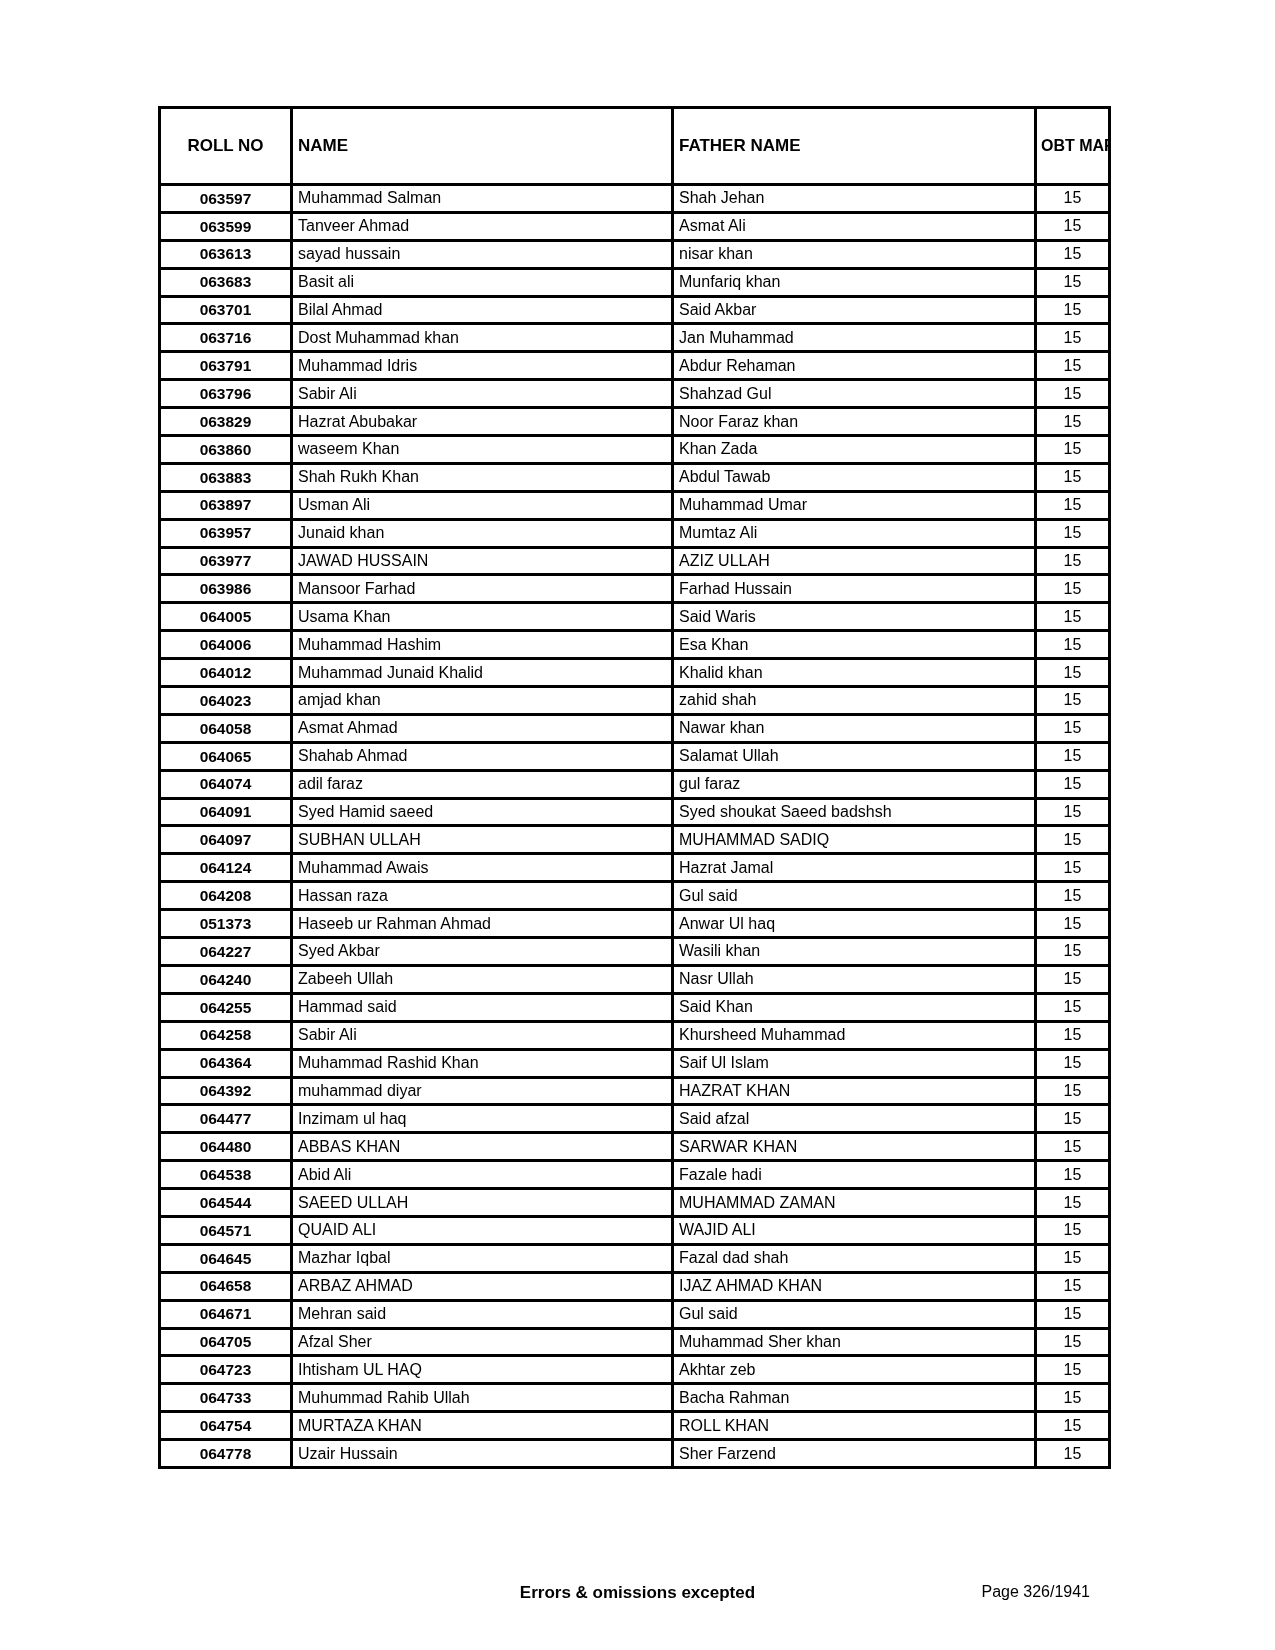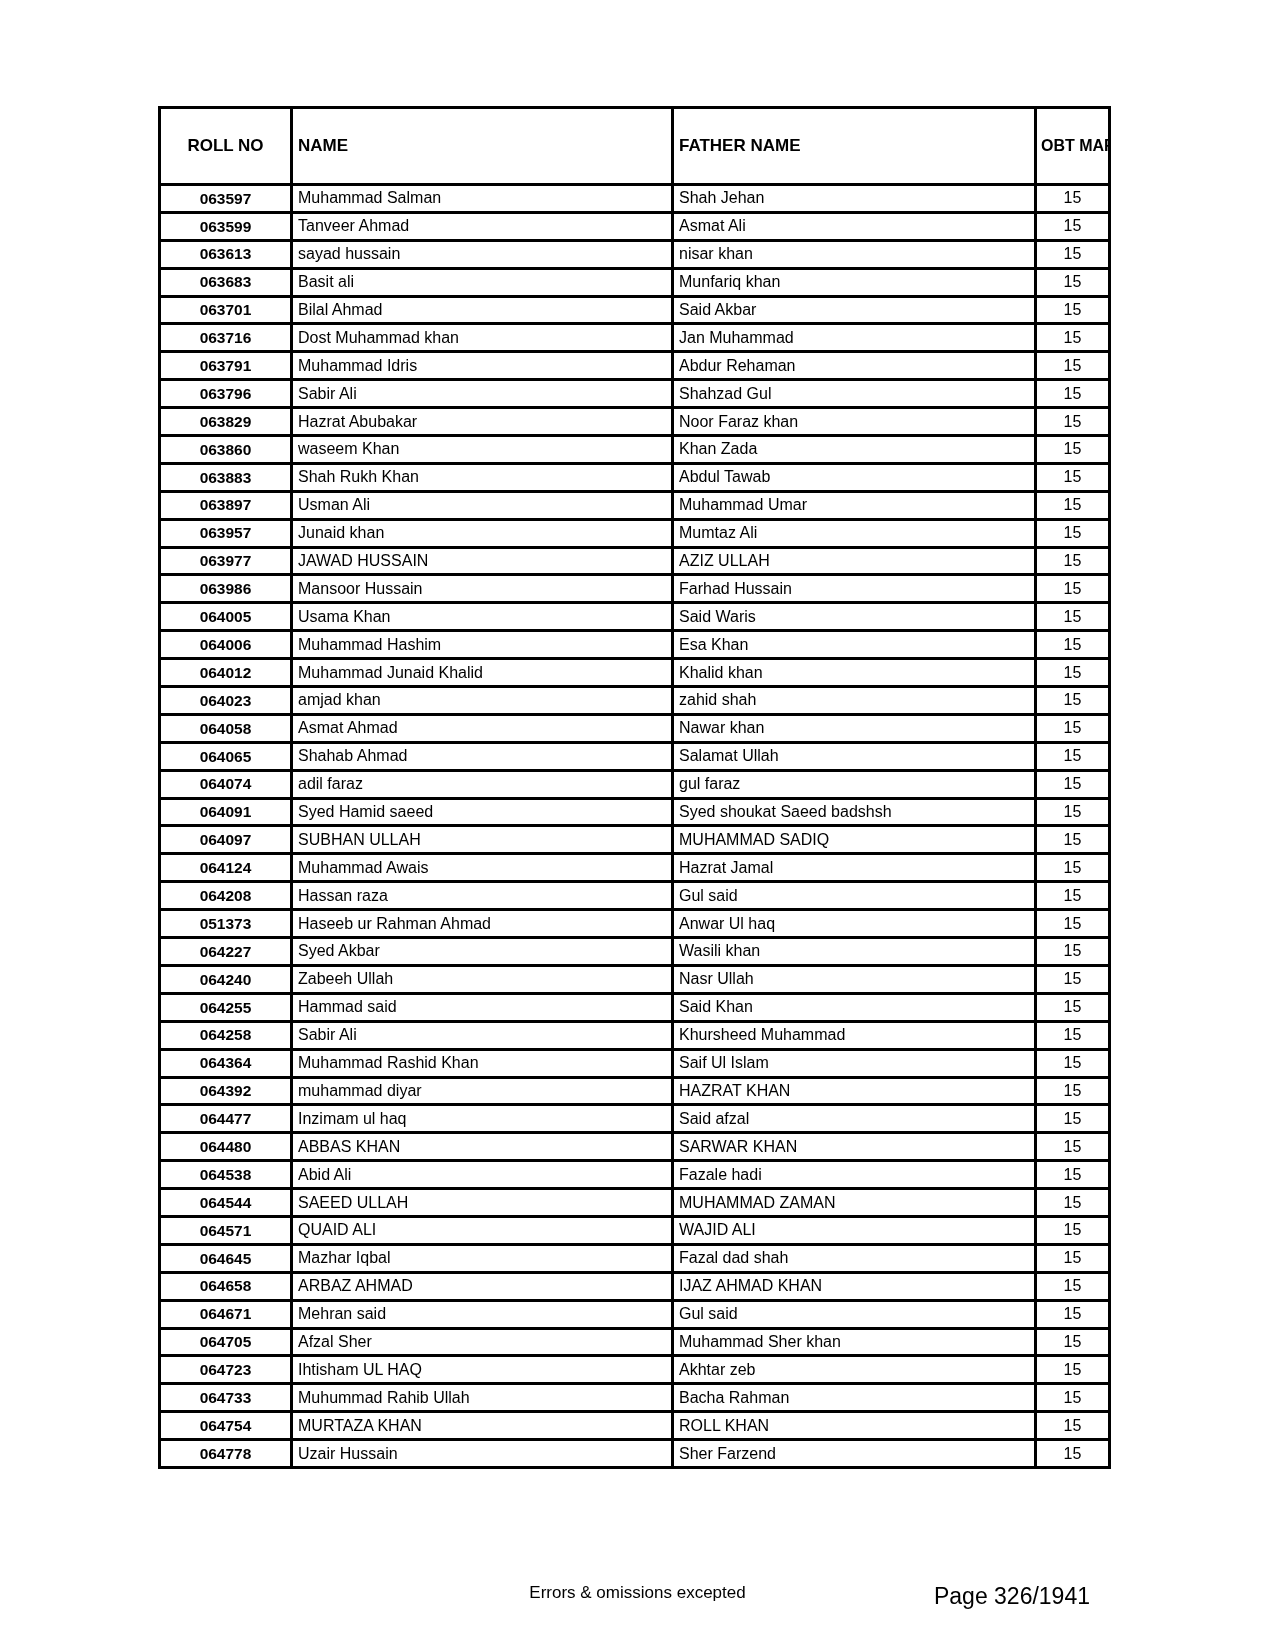--- a/index.html
+++ b/index.html
@@ -62,28 +62,28 @@
     text-align: left;
     padding-left: 5px;
   }
   td.cell-marks { text-align: center; }
   .footer-note {
     position: absolute;
     top: 1583px;
     left: 0;
     width: 1275px;
     text-align: center;
-    font-weight: normal;
+    font-weight: bold;
     font-size: 17px;
   }
   .footer-page {
     position: absolute;
     top: 1583px;
     right: 163px;
-    font-size: 23px;
+    font-size: 16px;
   }
 </style>
 </head>
 <body>
 
 <div class="page">
 
   <div class="table-wrap">
     <table class="results">
       <colgroup>
@@ -194,21 +194,21 @@
 
   <tr>
     <td class="cell-roll">063977</td>
     <td class="cell-name">JAWAD HUSSAIN</td>
     <td class="cell-father">AZIZ ULLAH</td>
     <td class="cell-marks">15</td>
   </tr>
 
   <tr>
     <td class="cell-roll">063986</td>
-    <td class="cell-name">Mansoor Hussain</td>
+    <td class="cell-name">Mansoor Farhad</td>
     <td class="cell-father">Farhad Hussain</td>
     <td class="cell-marks">15</td>
   </tr>
 
   <tr>
     <td class="cell-roll">064005</td>
     <td class="cell-name">Usama Khan</td>
     <td class="cell-father">Said Waris</td>
     <td class="cell-marks">15</td>
   </tr>

